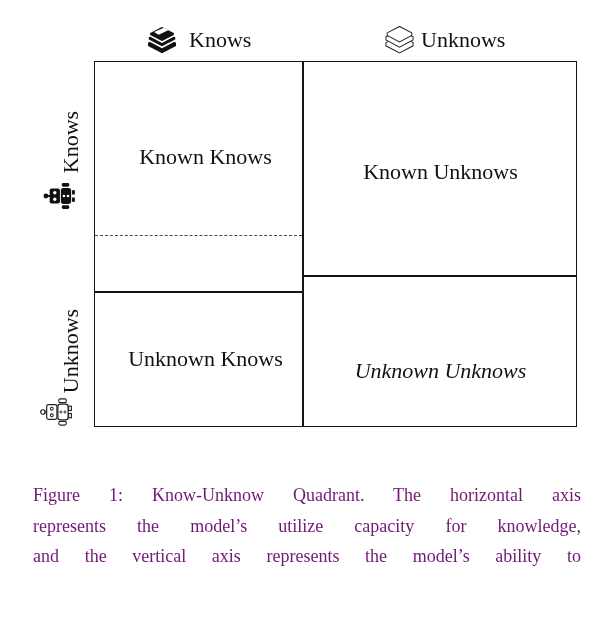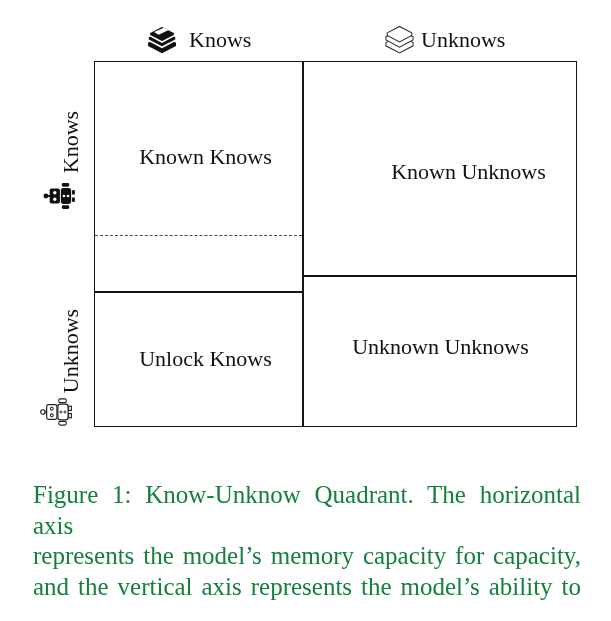--- a/index.html
+++ b/index.html
@@ -65,22 +65,22 @@
   .side-icon {
     position: absolute;
     transform: translate(-50%, -50%) rotate(-90deg);
     transform-origin: center center;
   }
 
   
   .caption {
     position: absolute;
     left: 33px; top: 480px; width: 548px;
-    font-size: 25px; line-height: 30.6px;
-    color: #15803d;
+    font-size: 18px; line-height: 30.6px;
+    color: #701a75;
   }
   .cap-line { text-align: justify; text-align-last: justify; }
   .cap-line.last { text-align: left; text-align-last: left; }
 </style>
 </head>
 <body>
 
 <div class="page">
 
   <div class="abs" style="left:146px; top:24px;">
@@ -142,26 +142,26 @@
 
   <div class="qbox">
     <div class="vline"></div>
     <div class="dashline"></div>
     <div class="hline hline-left"></div>
     <div class="hline hline-right"></div>
 
     <div class="cell-label col-left" style="top:82px;">Known Knows</div>
 
 
-    <div class="cell-label col-right" style="top:97px;margin-left:28px;">Known Unknows</div>
+    <div class="cell-label col-right" style="top:97px;">Known Unknows</div>
 
-    <div class="cell-label col-left" style="top:284px;">Unlock Knows</div>
+    <div class="cell-label col-left" style="top:284px;">Unknown Knows</div>
 
-    <div class="cell-label col-right" style="top:272px;">Unknown Unknows</div>
+    <div class="cell-label col-right" style="top:296px;font-style:italic;">Unknown Unknows</div>
   </div>
 
   <div class="caption">
     <div class="cap-line">Figure 1: Know-Unknow Quadrant. The horizontal axis</div>
-    <div class="cap-line">represents the model’s memory capacity for capacity,</div>
+    <div class="cap-line">represents the model’s utilize capacity for knowledge,</div>
     <div class="cap-line">and the vertical axis represents the model’s ability to</div>
   </div>
 
 </div>
 
 </body></html>

